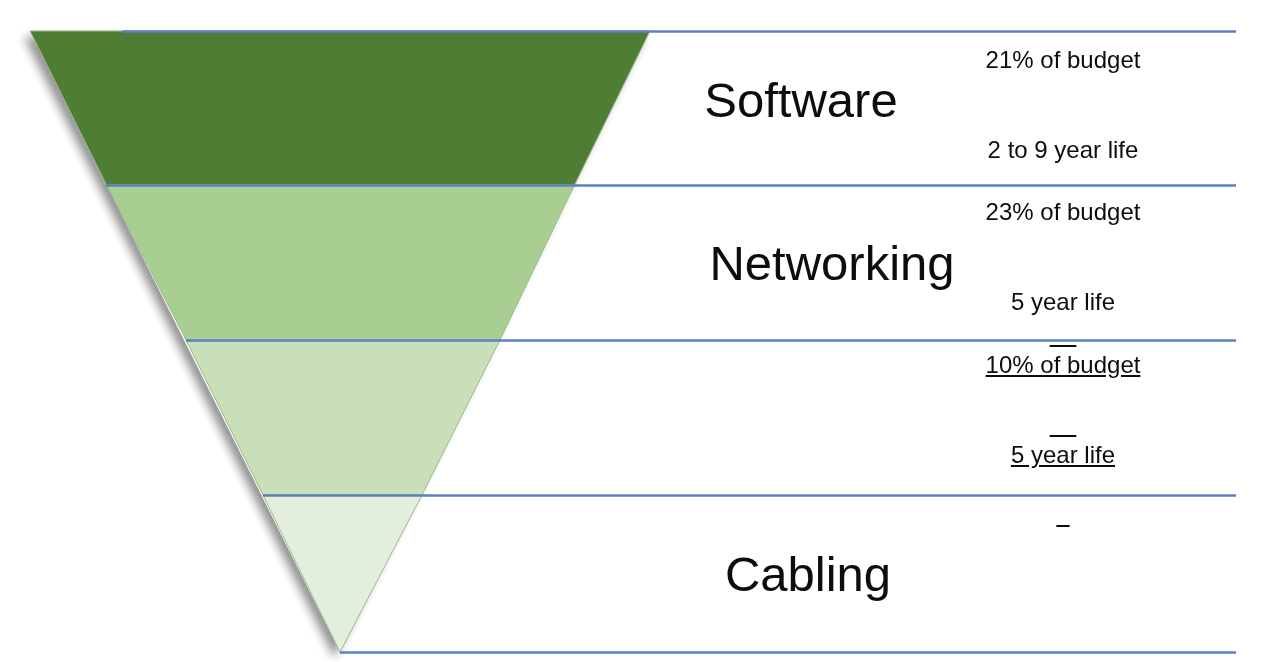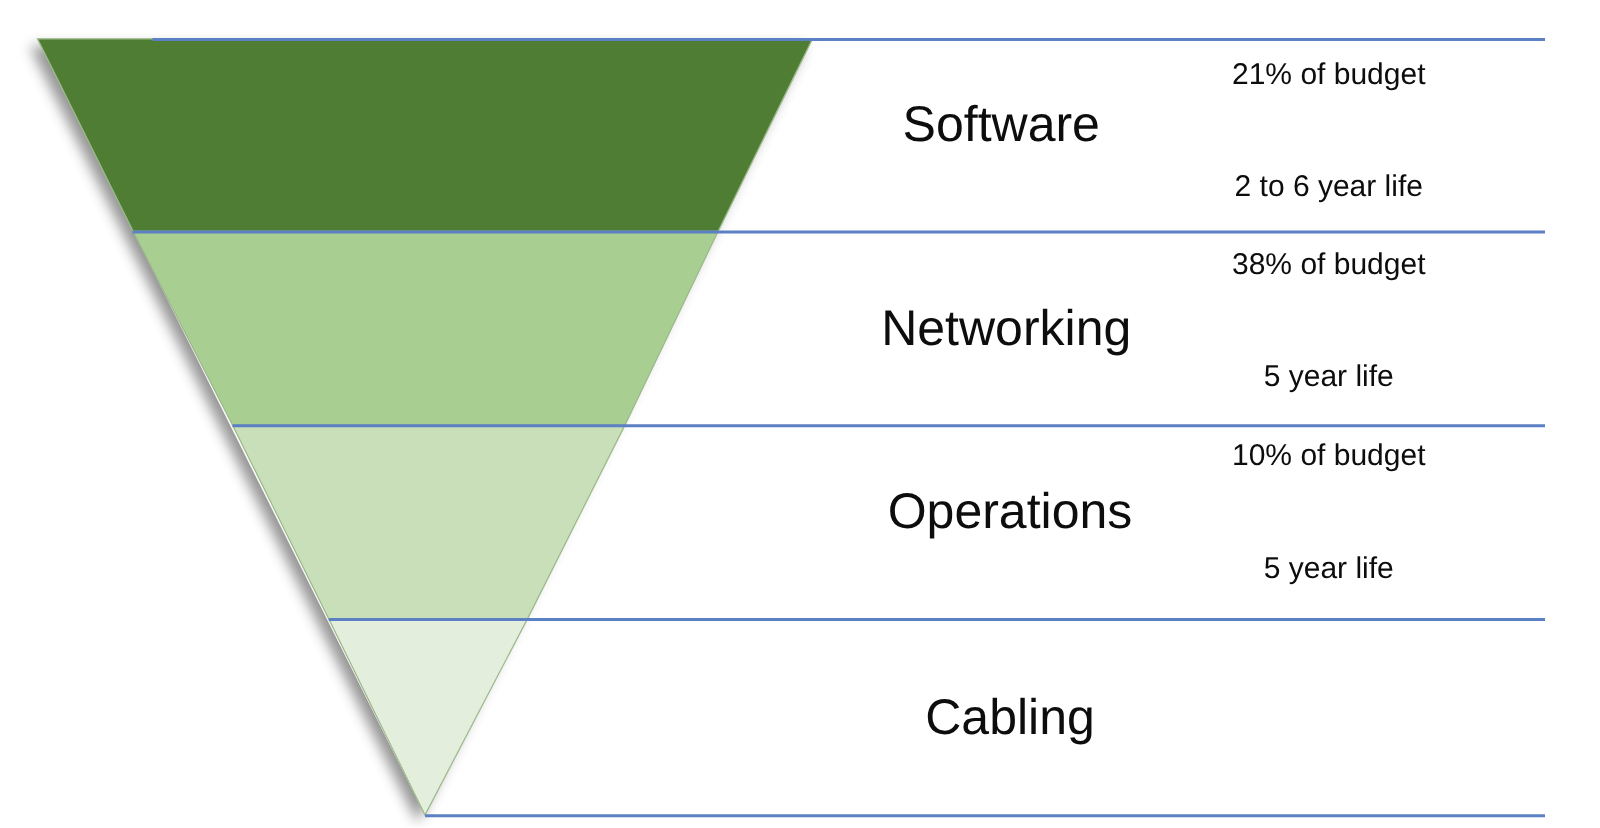--- a/index.html
+++ b/index.html
@@ -20,21 +20,21 @@
   }
   #funnel-graphic {
     position: absolute;
     left: 0;
     top: 0;
     width: 1280px;
     height: 662px;
   }
   .row-label {
     position: absolute;
-    font-size: 40px;
+    font-size: 49px;
     line-height: 46px;
     color: #0d0d0d;
     text-align: center;
     white-space: nowrap;
     transform: translate(-50%, -50%);
   }
   .row-detail {
     position: absolute;
     font-size: 24px;
     line-height: 30px;
@@ -74,31 +74,30 @@
     <line x1="122" y1="31.5" x2="1236" y2="31.5" stroke="#5B80C4" stroke-width="2.4"></line>
     <line x1="106" y1="185.5" x2="1236" y2="185.5" stroke="#5B80C4" stroke-width="2.4"></line>
     <line x1="186" y1="340.5" x2="1236" y2="340.5" stroke="#5B80C4" stroke-width="2.4"></line>
     <line x1="263" y1="495.5" x2="1236" y2="495.5" stroke="#5B80C4" stroke-width="2.4"></line>
     <line x1="340" y1="652.5" x2="1236" y2="652.5" stroke="#5B80C4" stroke-width="2.4"></line>
   </svg>
 
   <div class="row-label" style="left:801px; top:100px;">Software</div>
   <div class="row-detail" style="left:1063px; top:105px;">
     <span class="detail-line">21% of budget</span>
-    <span class="detail-line">2 to 6 year life</span>
+    <span class="detail-line">2 to 9 year life</span>
   </div>
 
-  <div class="row-label" style="left:805px; top:263px;text-align:center;">Networking</div>
+  <div class="row-label" style="left:832px; top:263px;text-align:center;">Networking</div>
   <div class="row-detail" style="left:1063px; top:257px;">
-    <span class="detail-line">38% of budget</span>
+    <span class="detail-line">23% of budget</span>
     <span class="detail-line">5 year life</span>
   </div>
 
-  <div class="row-label" style="left:808px; top:409px;">Operations</div>
-  <div class="row-detail" style="left:1063px; top:410px;">
+  <div class="row-detail" style="left:1063px; top:410px;text-decoration:underline;">
     <span class="detail-line">10% of budget</span>
     <span class="detail-line">5 year life</span>
   </div>
 
   <div class="row-label" style="left:808px; top:574px;text-align:right;">Cabling</div>
   <div class="row-detail" style="left:1063px; top:573px;">
   </div>
 
 </div>
 

